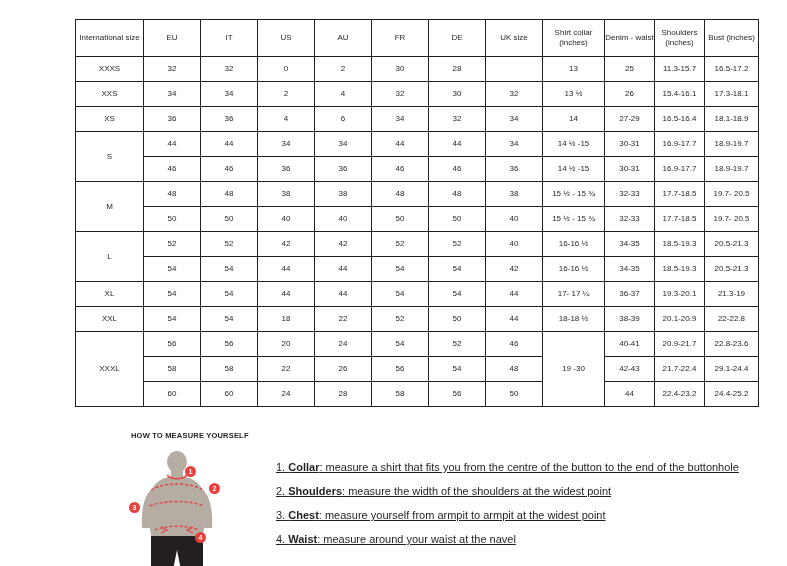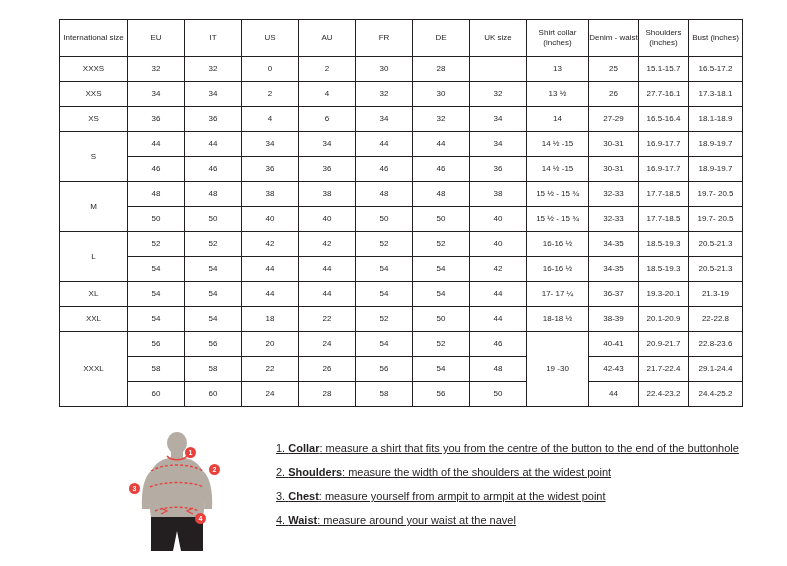--- a/index.html
+++ b/index.html
@@ -10,21 +10,21 @@
   body {
     width: 787px;
     height: 566px;
     font-family: "Liberation Sans", sans-serif;
     color: #231f20;
     position: relative;
     overflow: hidden;
   }
   #size-chart-wrap {
     position: absolute;
-    left: 59px;
+    left: 75px;
     top: 19px;
     width: 670px;
   }
   table.size-chart {
     border-collapse: collapse;
     table-layout: fixed;
     width: 670px;
     font-size: 8px;
   }
   table.size-chart th,
@@ -146,35 +146,35 @@
           <td>XXXS</td>
           <td>32</td>
           <td>32</td>
           <td>0</td>
           <td>2</td>
           <td>30</td>
           <td>28</td>
           <td></td>
           <td>13</td>
           <td>25</td>
-          <td>15.1-15.7</td>
+          <td>11.3-15.7</td>
           <td>16.5-17.2</td>
         </tr>
         <tr>
           <td>XXS</td>
           <td>34</td>
           <td>34</td>
           <td>2</td>
           <td>4</td>
           <td>32</td>
           <td>30</td>
           <td>32</td>
           <td>13 ½</td>
           <td>26</td>
-          <td>27.7-16.1</td>
+          <td>15.4-16.1</td>
           <td>17.3-18.1</td>
         </tr>
         <tr>
           <td>XS</td>
           <td>36</td>
           <td>36</td>
           <td>4</td>
           <td>6</td>
           <td>34</td>
           <td>32</td>
@@ -329,20 +329,21 @@
           <td>50</td>
           <td>44</td>
           <td>22.4-23.2</td>
           <td>24.4-25.2</td>
         </tr>
       </tbody>
   </table>
 </div>
 
 <div id="howto">
+  <div id="howto-title">HOW TO MEASURE YOURSELF</div>
   <div id="howto-body">
     <div id="figure">
       <svg width="105" height="125" viewBox="0 0 105 125">
 
         <ellipse cx="46" cy="12" rx="10" ry="11" fill="#b5aca4"></ellipse>
 
         <rect x="40" y="20" width="12" height="8" fill="#b5aca4"></rect>
 
         <path d="M46,26 C33,26 22,32 19,44 C16,57 18,72 20,86 L72,86 C74,72 76,57 73,44 C70,32 59,26 46,26 Z" fill="#b5aca4"></path>
 

